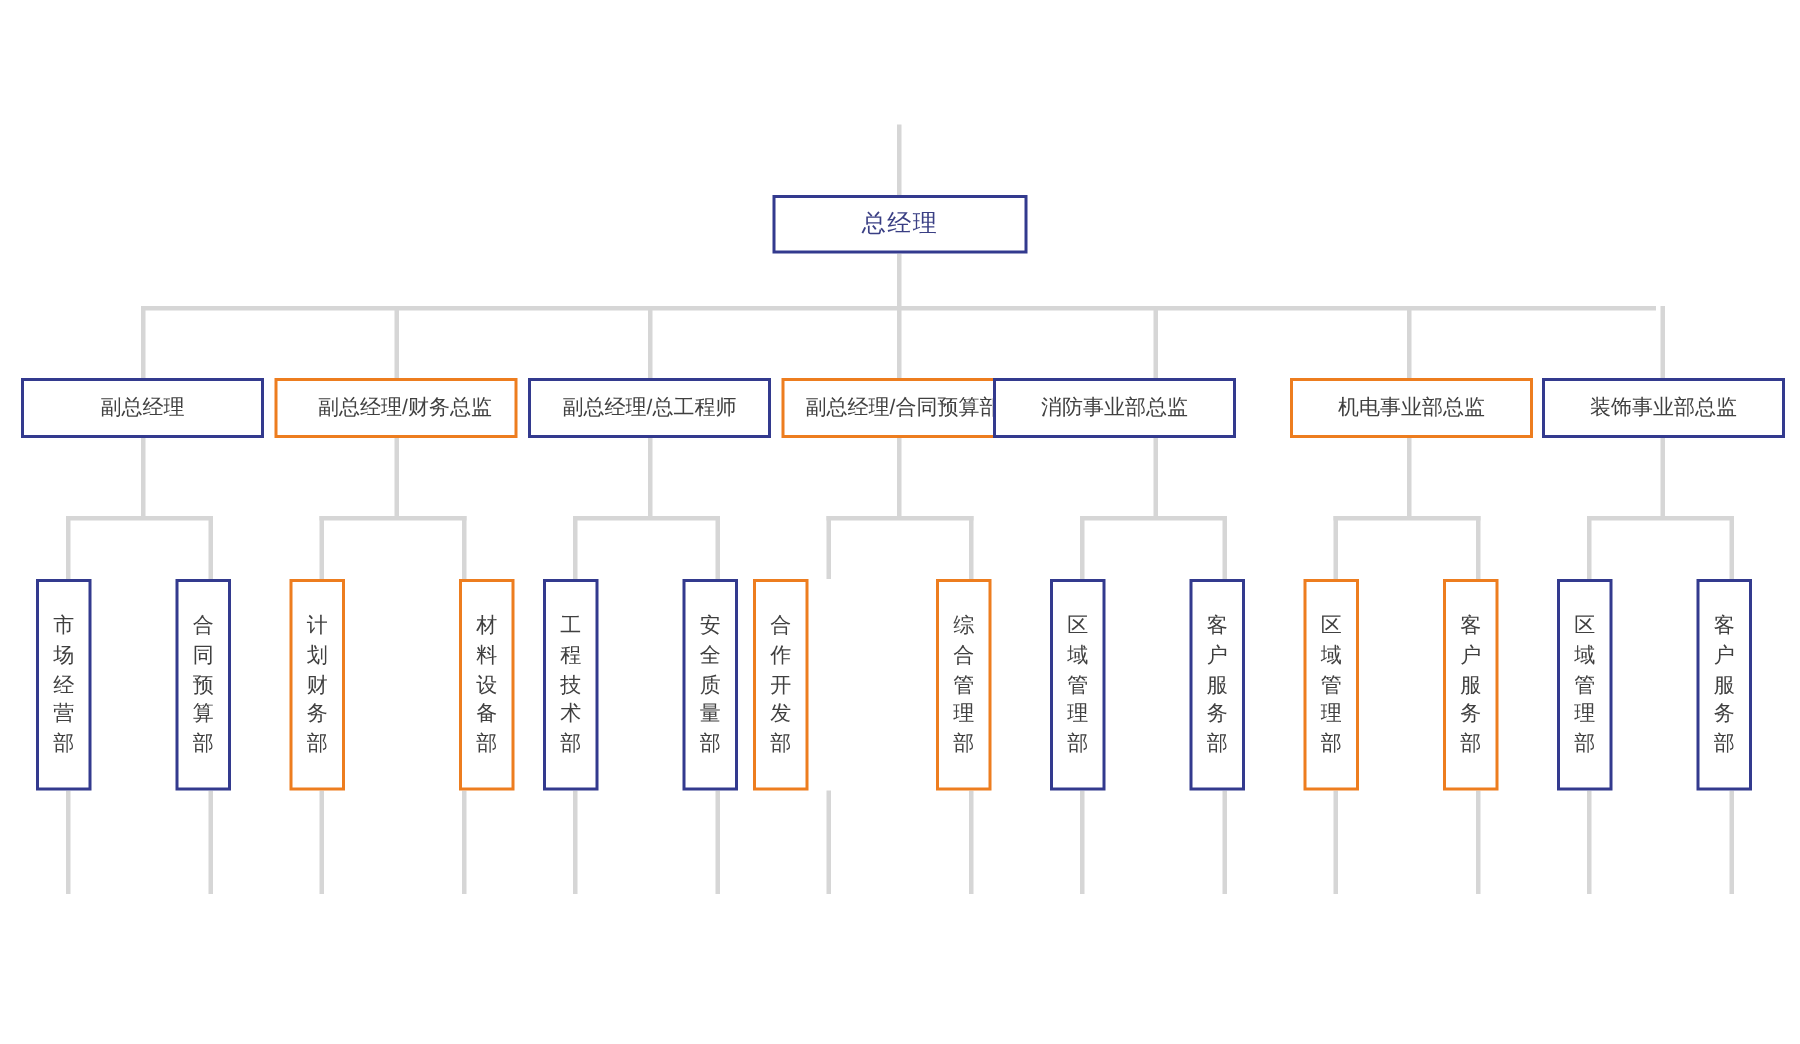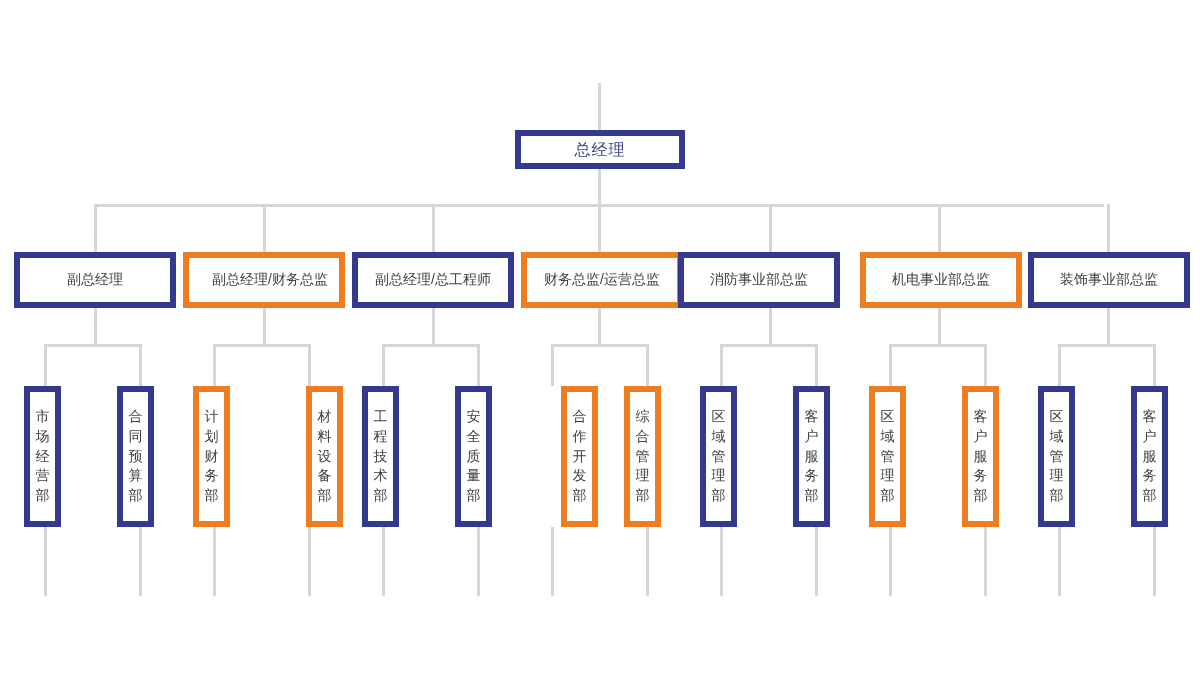--- a/index.html
+++ b/index.html
@@ -26,21 +26,21 @@
     background: #d6d6d6;
   }
   .conn.v { width: 3px; }
   .conn.h { height: 3px; }
 
   
   .box {
     position: absolute;
     box-sizing: border-box;
     background: #ffffff;
-    border: 6px solid #404040;
+    border: 2px solid #404040;
     display: flex;
     align-items: center;
     justify-content: center;
     text-align: center;
   }
   .box.orange { border-color: #ed7d1f; }
 
   .box-label {
     display: block;
     line-height: 1.25;
@@ -72,21 +72,21 @@
   #gm .box-label {
     font-size: 16px;
     color: #3a3f84;
     letter-spacing: 1px;
   }
 
   
   .mgr {
     top: 252px;
     width: 162px;
-    height: 56px;
+    height: 40px;
   }
   .mgr .box-label {
     font-size: 14px;
     color: #404040;
   }
 
   
   .dept {
     top: 386px;
     width: 37px;
@@ -191,23 +191,23 @@
       <div class="box mgr" style="left: 14px; border-color: rgb(51, 58, 142);">
         <span class="box-label">副总经理</span>
       </div>
       <div class="box mgr orange" style="left: 183px; border-color: rgb(237, 125, 31); padding-left: 12px;">
         <span class="box-label">副总经理/财务总监</span>
       </div>
       <div class="box mgr" style="left: 352px; border-color: rgb(51, 58, 142);">
         <span class="box-label">副总经理/总工程师</span>
       </div>
       <div class="box mgr orange" style="left: 521px; border-color: rgb(237, 125, 31);">
-        <span class="box-label">财务总监/运营总监</span>
-      </div>
-      <div class="box mgr" style="left: 678px; border-color: rgb(51, 58, 142);">
+        <span class="box-label">副总经理/合同预算部</span>
+      </div>
+      <div class="box mgr" style="left: 662px; border-color: rgb(51, 58, 142);">
         <span class="box-label">消防事业部总监</span>
       </div>
       <div class="box mgr orange" style="left: 860px; border-color: rgb(237, 125, 31);">
         <span class="box-label">机电事业部总监</span>
       </div>
       <div class="box mgr" style="left: 1028px; border-color: rgb(51, 58, 142);">
         <span class="box-label">装饰事业部总监</span>
       </div>
     </div>
 
@@ -223,21 +223,21 @@
       </div>
       <div class="box dept orange" style="left: 286px; border-color: rgb(237, 125, 31); margin-left: 20px;">
         <span class="box-label">材料设备部</span>
       </div>
       <div class="box dept" style="left: 362px; border-color: rgb(51, 58, 142);">
         <span class="box-label">工程技术部</span>
       </div>
       <div class="box dept" style="left: 455px; border-color: rgb(51, 58, 142);">
         <span class="box-label">安全质量部</span>
       </div>
-      <div class="box dept orange" style="left: 561px; border-color: rgb(237, 125, 31);">
+      <div class="box dept orange" style="left: 502px; border-color: rgb(237, 125, 31);">
         <span class="box-label">合作开发部</span>
       </div>
       <div class="box dept orange" style="left: 624px; border-color: rgb(237, 125, 31);">
         <span class="box-label">综合管理部</span>
       </div>
       <div class="box dept" style="left: 700px; border-color: rgb(51, 58, 142);">
         <span class="box-label">区域管理部</span>
       </div>
       <div class="box dept" style="left: 793px; border-color: rgb(51, 58, 142);">
         <span class="box-label">客户服务部</span>

